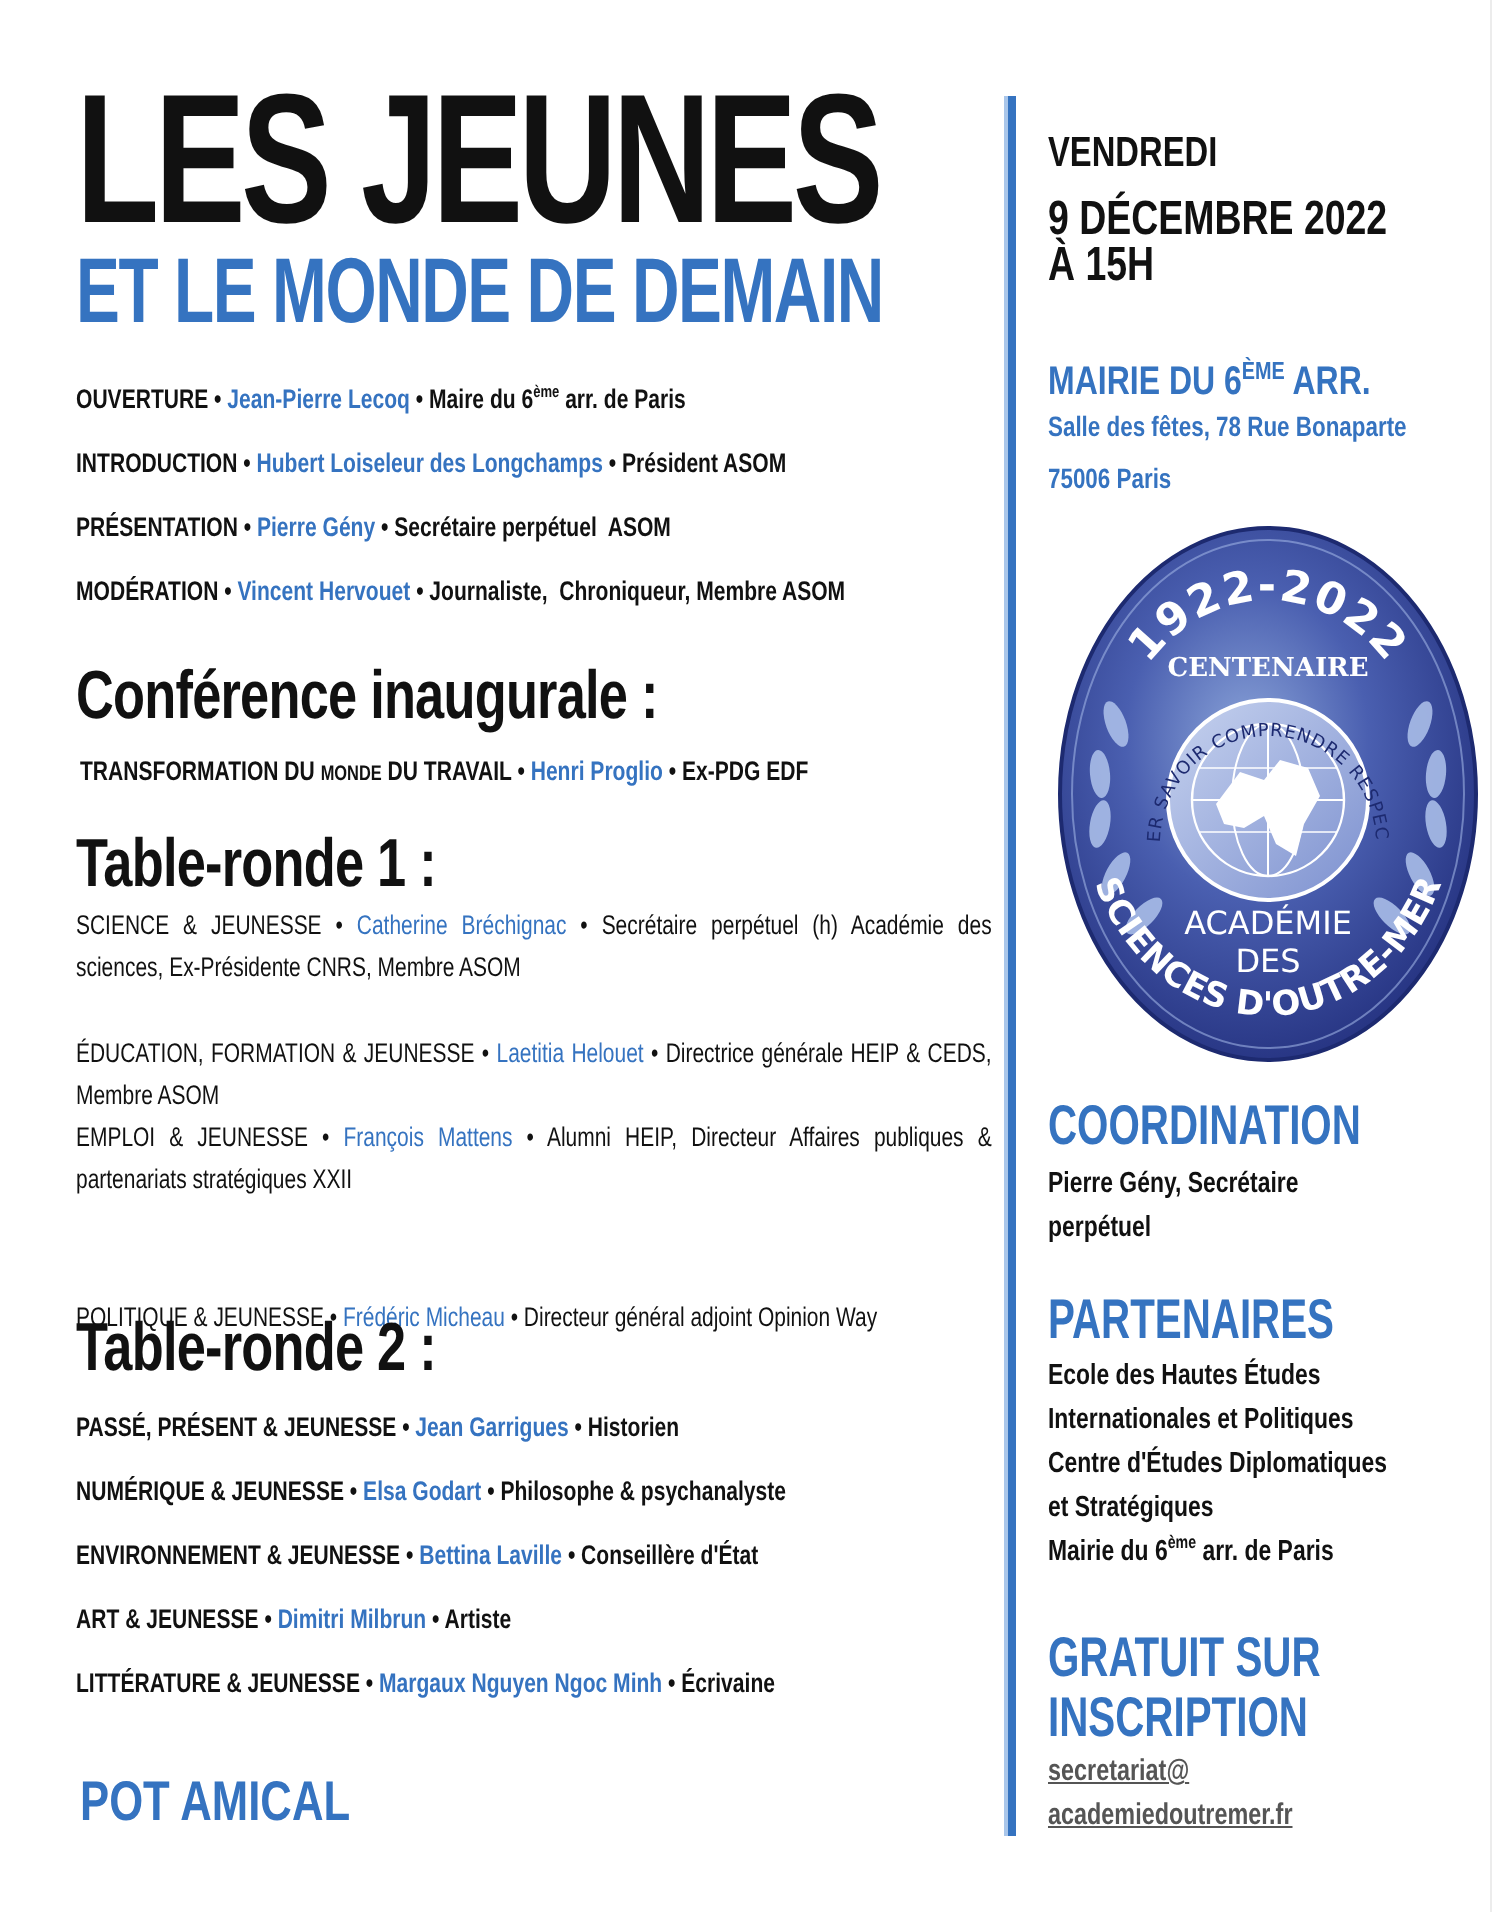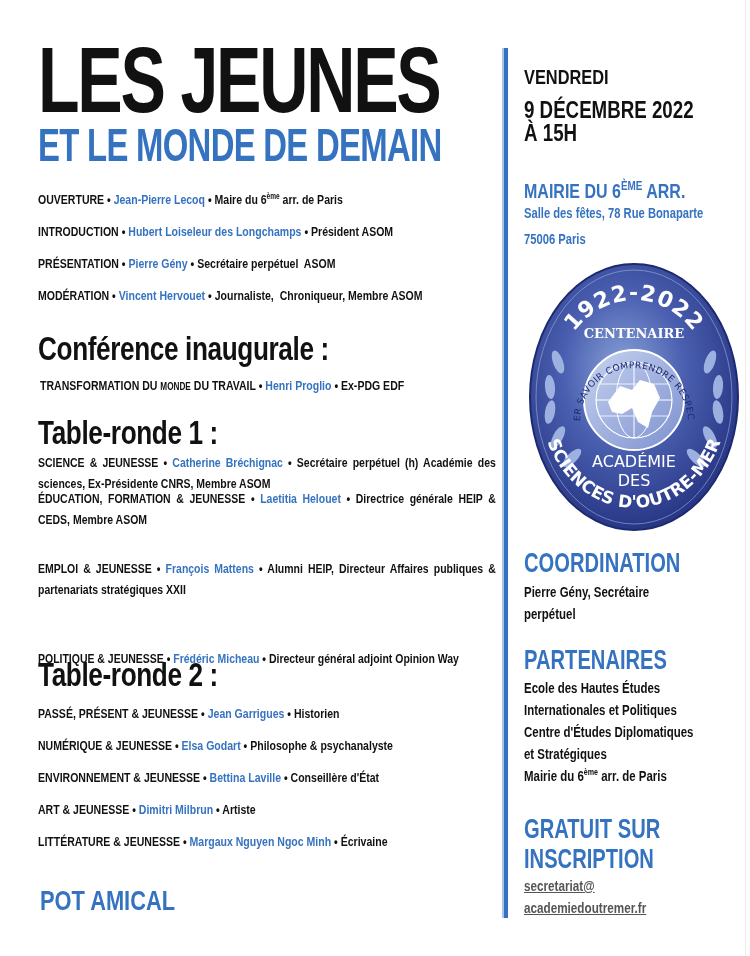--- a/index.html
+++ b/index.html
@@ -30,21 +30,21 @@
     position: absolute; left: 38px; font-size: 13.5px; font-weight: 700; white-space: nowrap;
     transform: scaleX(0.78); transform-origin: left top; line-height: 16px;
   }
   .blue { color: #3573c0; }
   .black { color: #111; }
   .section-title {
     position: absolute; left: 38px; font-size: 34px; font-weight: 700; white-space: nowrap;
     transform: scaleX(0.77); transform-origin: left top; line-height: 36px; letter-spacing: -0.5px;
   }
   .para {
-    position: absolute; left: 38px; width: 458px; font-size: 13.5px; font-weight: 700;
+    position: absolute; left: 38px; width: 458px; font-size: 13.5px; font-weight: 400;
     line-height: 21px; text-align: justify; text-align-last: left;
   }
   .para .inner {
     display: block; width: 590px; transform: scaleX(0.776); transform-origin: left top;
     text-align: justify; text-align-last: left;
   }
   .sup { font-size: 0.62em; vertical-align: super; line-height: 0; }
 
   .pot {
     position: absolute; left: 40px; top: 886px; font-size: 28px; font-weight: 700; color: #3573c0;
@@ -107,21 +107,21 @@
 <div class="section-title" style="top:330px">Conférence inaugurale :</div>
 <div class="line" style="top:378px; left:40px">
   <span class="black"><span>TRANSFORMATION DU </span><span style="font-size:0.78em">MONDE</span><span> DU TRAVAIL</span></span><span class="black"> • </span><span class="blue">Henri Proglio</span><span class="black"> • </span><span class="black">Ex-PDG EDF</span>
 </div>
 
 <div class="section-title" style="top:414px">Table-ronde 1 :</div>
 
 <div class="para" style="top:452px">
   <span class="inner"><span class="black">SCIENCE &amp; JEUNESSE</span><span> • </span><span class="blue">Catherine Bréchignac</span><span> • </span><span class="black">Secrétaire perpétuel (h) Académie des sciences, Ex-Présidente CNRS, Membre ASOM</span></span>
 </div>
-<div class="para" style="top:488px">
+<div class="para" style="top:516px">
   <span class="inner"><span class="black">ÉDUCATION, FORMATION &amp; JEUNESSE</span><span> • </span><span class="blue">Laetitia Helouet</span><span> • </span><span class="black">Directrice générale HEIP &amp; CEDS, Membre ASOM</span></span>
 </div>
 <div class="para" style="top:558px">
   <span class="inner"><span class="black">EMPLOI &amp; JEUNESSE</span><span> • </span><span class="blue">François Mattens</span><span> • </span><span class="black">Alumni HEIP, Directeur Affaires publiques &amp; partenariats stratégiques XXII</span></span>
 </div>
 <div class="para" style="top:648px">
   <span class="inner"><span class="black">POLITIQUE &amp; JEUNESSE</span><span> • </span><span class="blue">Frédéric Micheau</span><span> • </span><span class="black">Directeur général adjoint Opinion Way</span></span>
 </div>
 
 <div class="section-title" style="top:656px">Table-ronde 2 :</div>

